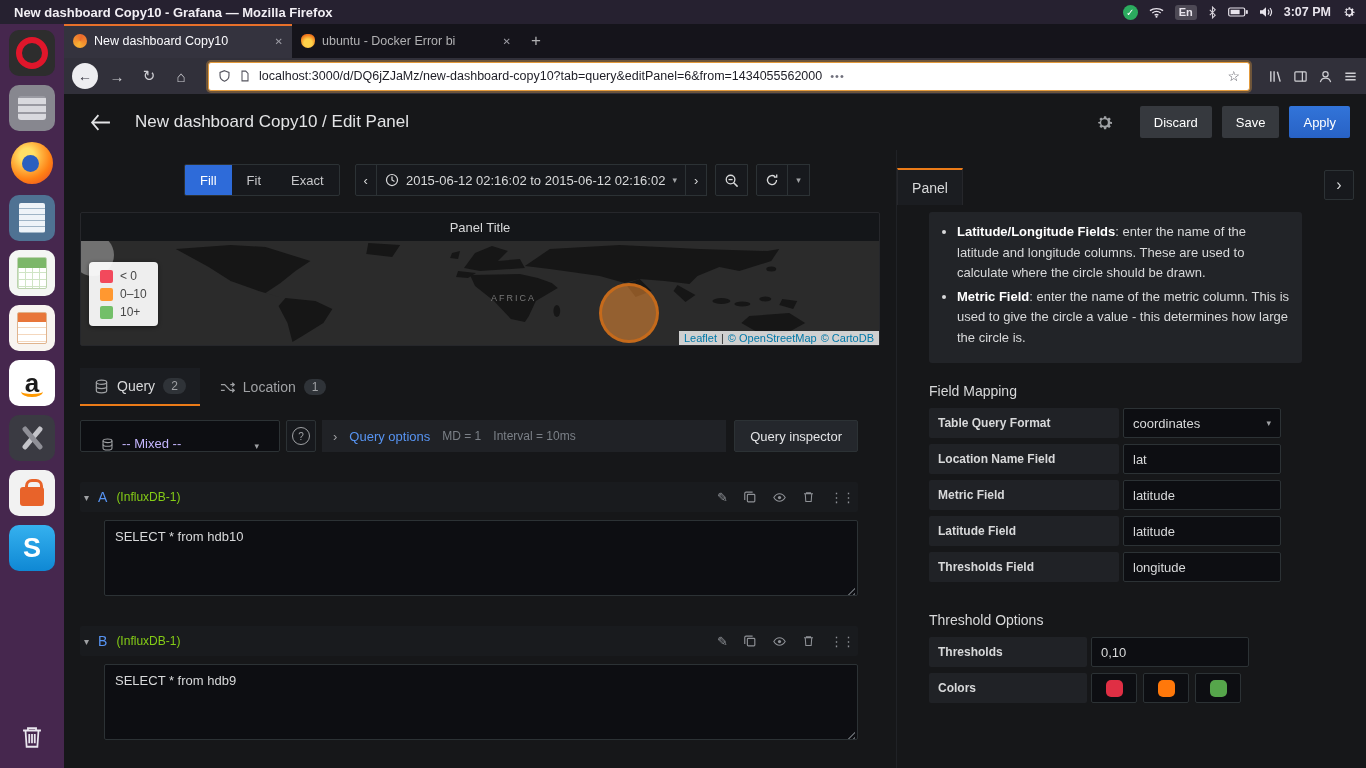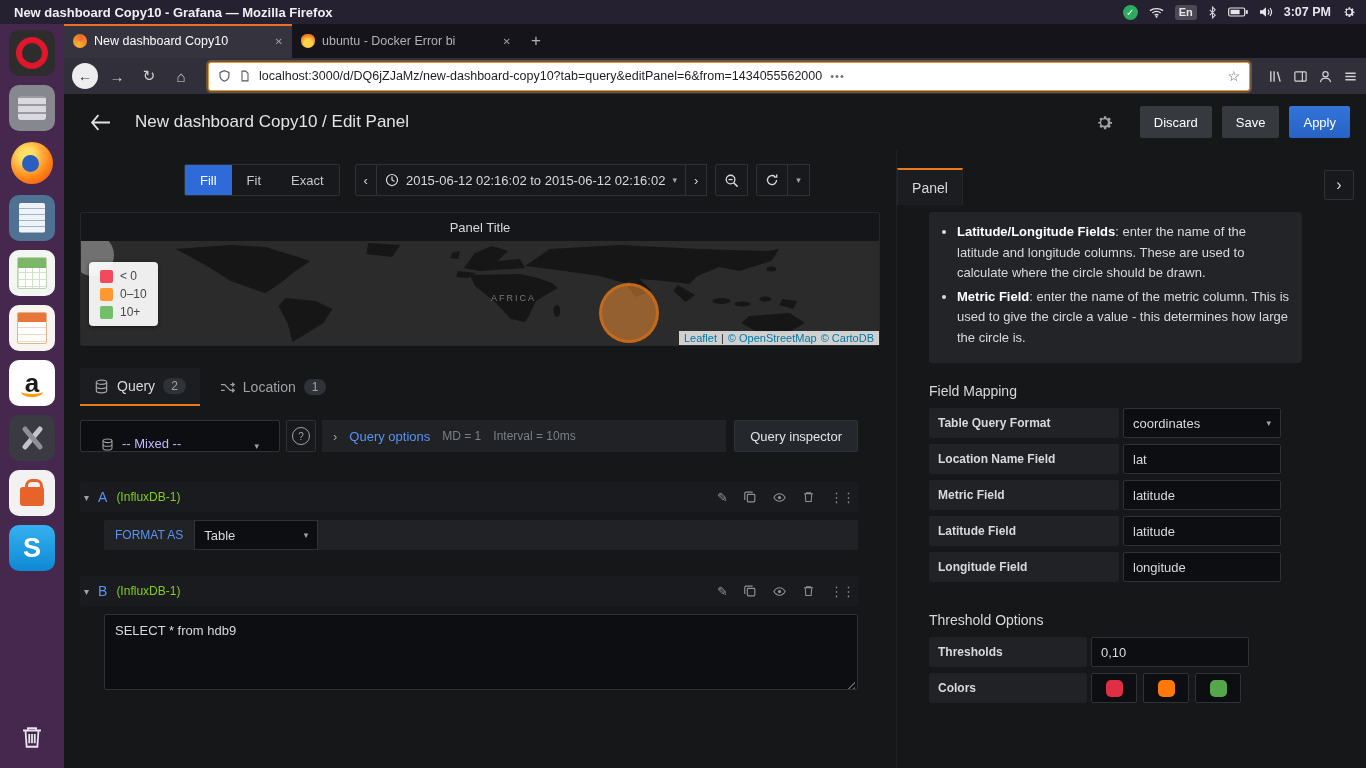--- a/index.html
+++ b/index.html
@@ -502,26 +502,23 @@
                   </svg>
                 </span>
               <span class="aic">
                   <svg width="13" height="14" viewBox="0 0 16 16">
                     <path d="M2.5 4h11M5.5 4V2.8h5V4M4 4l.7 9.5h6.6L12 4" fill="none" stroke="currentColor" stroke-width="1.3"></path>
                   </svg>
                 </span>
               <span class="aic g-drag"></span>
             </span>
           </div>
-          <div class="fmt-row">
-            <span class="fmt-label">FORMAT AS</span>
-            <span class="fmt-select">
-              <span>Table</span>
-              <span class="g-caret"></span>
-            </span>
+          <div class="q-body">
+            <textarea class="q-text" spellcheck="false" style="">SELECT * from hdb10</textarea>
+            <span class="rz"></span>
           </div>
         </div>
 
         <div class="q-row second">
           <div class="q-head">
             <span class="g-caret"></span>
             <span class="q-ref">B</span>
             <span class="q-ds">(InfluxDB-1)</span>
             <span class="q-actions">
               <span class="aic g-pencil"></span>
@@ -580,21 +577,21 @@
             </div>
             <div class="frow">
               <span class="flabel">Metric Field</span>
               <input class="finput" value="latitude" style="">
             </div>
             <div class="frow">
               <span class="flabel">Latitude Field</span>
               <input class="finput" value="latitude" style="">
             </div>
             <div class="frow">
-              <span class="flabel">Longitude Field</span>
+              <span class="flabel">Thresholds Field</span>
               <input class="finput" value="longitude" style="">
             </div>
           </div>
 
           <div class="opt-h" style="margin-top:30px;">Threshold Options</div>
           <div class="frows">
             <div class="frow">
               <span class="flabel narrow">Thresholds</span>
               <input class="finput" value="0,10" style="">
             </div>

